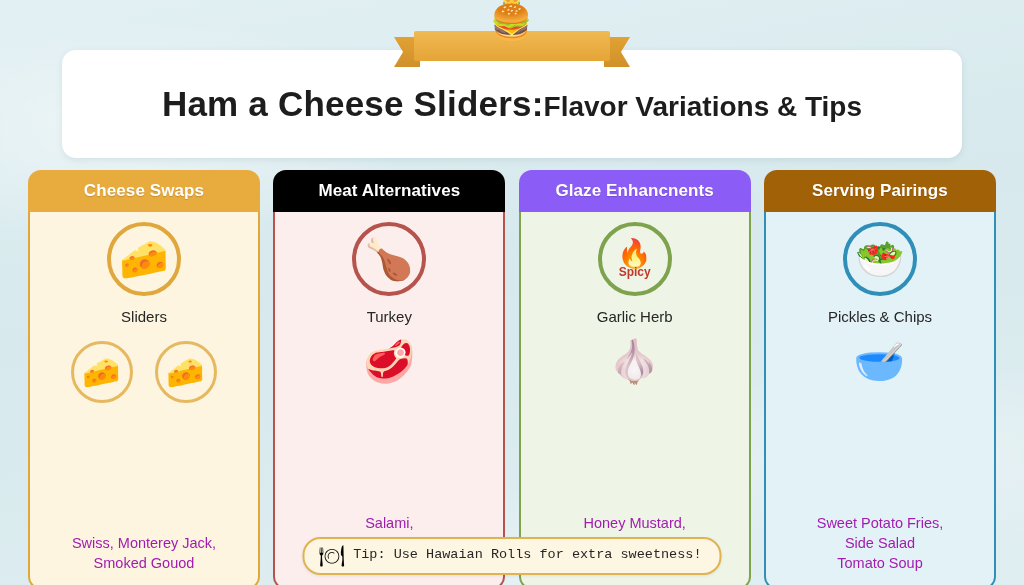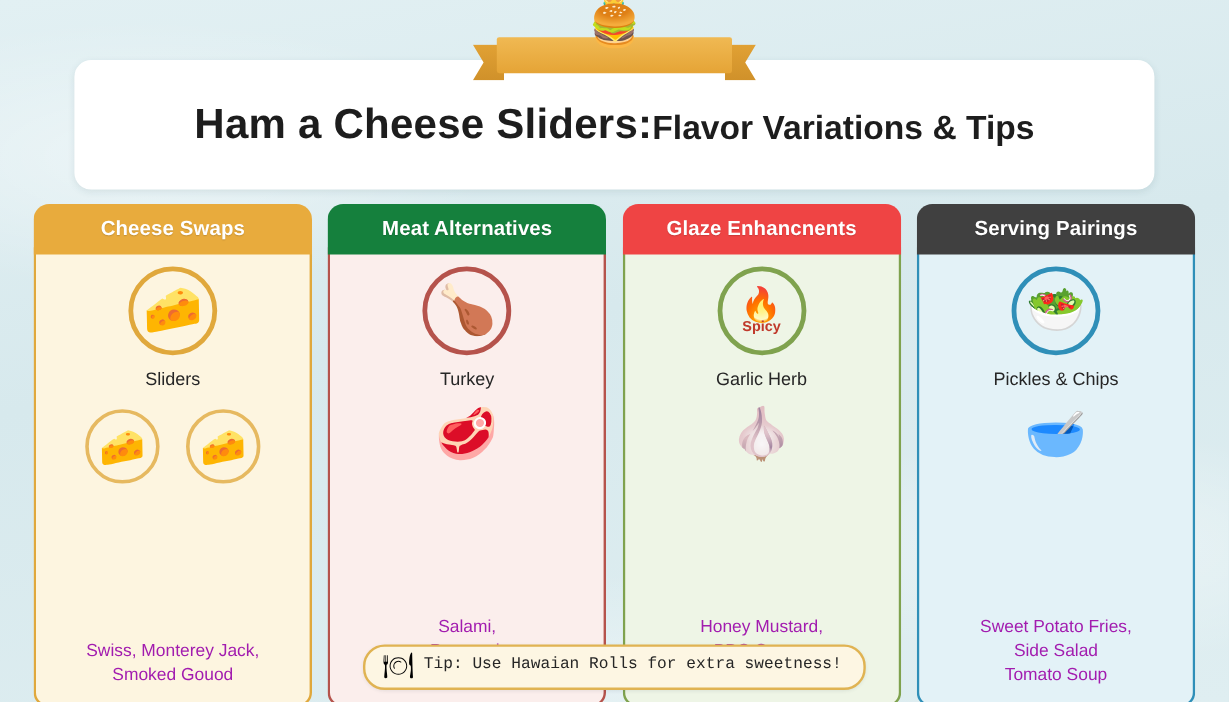--- a/index.html
+++ b/index.html
@@ -289,50 +289,50 @@
         </div>
         <div class="icon-circle small" style="border-color:#e6b960;">
           <span class="icon-emoji">🧀</span>
         </div>
       </div>
       <div class="list-text">Swiss, Monterey Jack,<br>Smoked Gouod</div>
     </div>
   </div>
 
   <div class="card">
-    <div class="card-header" style="background:#15803d;">
+    <div class="card-header" style="background:#000000;">
       <span class="card-header-label">Meat Alternatives</span>
     </div>
     <div class="card-body" style="background:#fbeeec;border-color:#b5534c;">
       <div class="icon-circle big" style="border-color:#b5534c;">
         <span class="icon-emoji">🍗</span>
       </div>
       <div class="item-label">Turkey</div>
       <div class="plain-icon">🥩</div>
       <div class="list-text">Salami,<br>Pepperni,<br>Pulled Pork</div>
     </div>
   </div>
 
   <div class="card">
-    <div class="card-header" style="background:#ef4444;">
+    <div class="card-header" style="background:#8b5cf6;">
       <span class="card-header-label">Glaze Enhancnents</span>
     </div>
     <div class="card-body" style="background:#eef5e6;border-color:#7fa24e;">
       <div class="icon-circle big" style="border-color:#7fa24e;">
         <span class="icon-emoji" style="font-size:28px;">🔥</span>
         <span class="icon-sublabel">Spicy</span>
       </div>
       <div class="item-label">Garlic Herb</div>
       <div class="plain-icon">🧄</div>
       <div class="list-text">Honey Mustard,<br>BBQ Sauce,<br>Maple Bacon</div>
     </div>
   </div>
 
   <div class="card">
-    <div class="card-header" style="background:#404040;">
+    <div class="card-header" style="background:#a16207;">
       <span class="card-header-label">Serving Pairings</span>
     </div>
     <div class="card-body" style="background:#e3f2f7;border-color:#2f8fb8;">
       <div class="icon-circle big" style="border-color:#2f8fb8;">
         <span class="icon-emoji">🥗</span>
       </div>
       <div class="item-label">Pickles &amp; Chips</div>
       <div class="plain-icon">🥣</div>
       <div class="list-text">Sweet Potato Fries,<br>Side Salad<br>Tomato Soup</div>
     </div>

